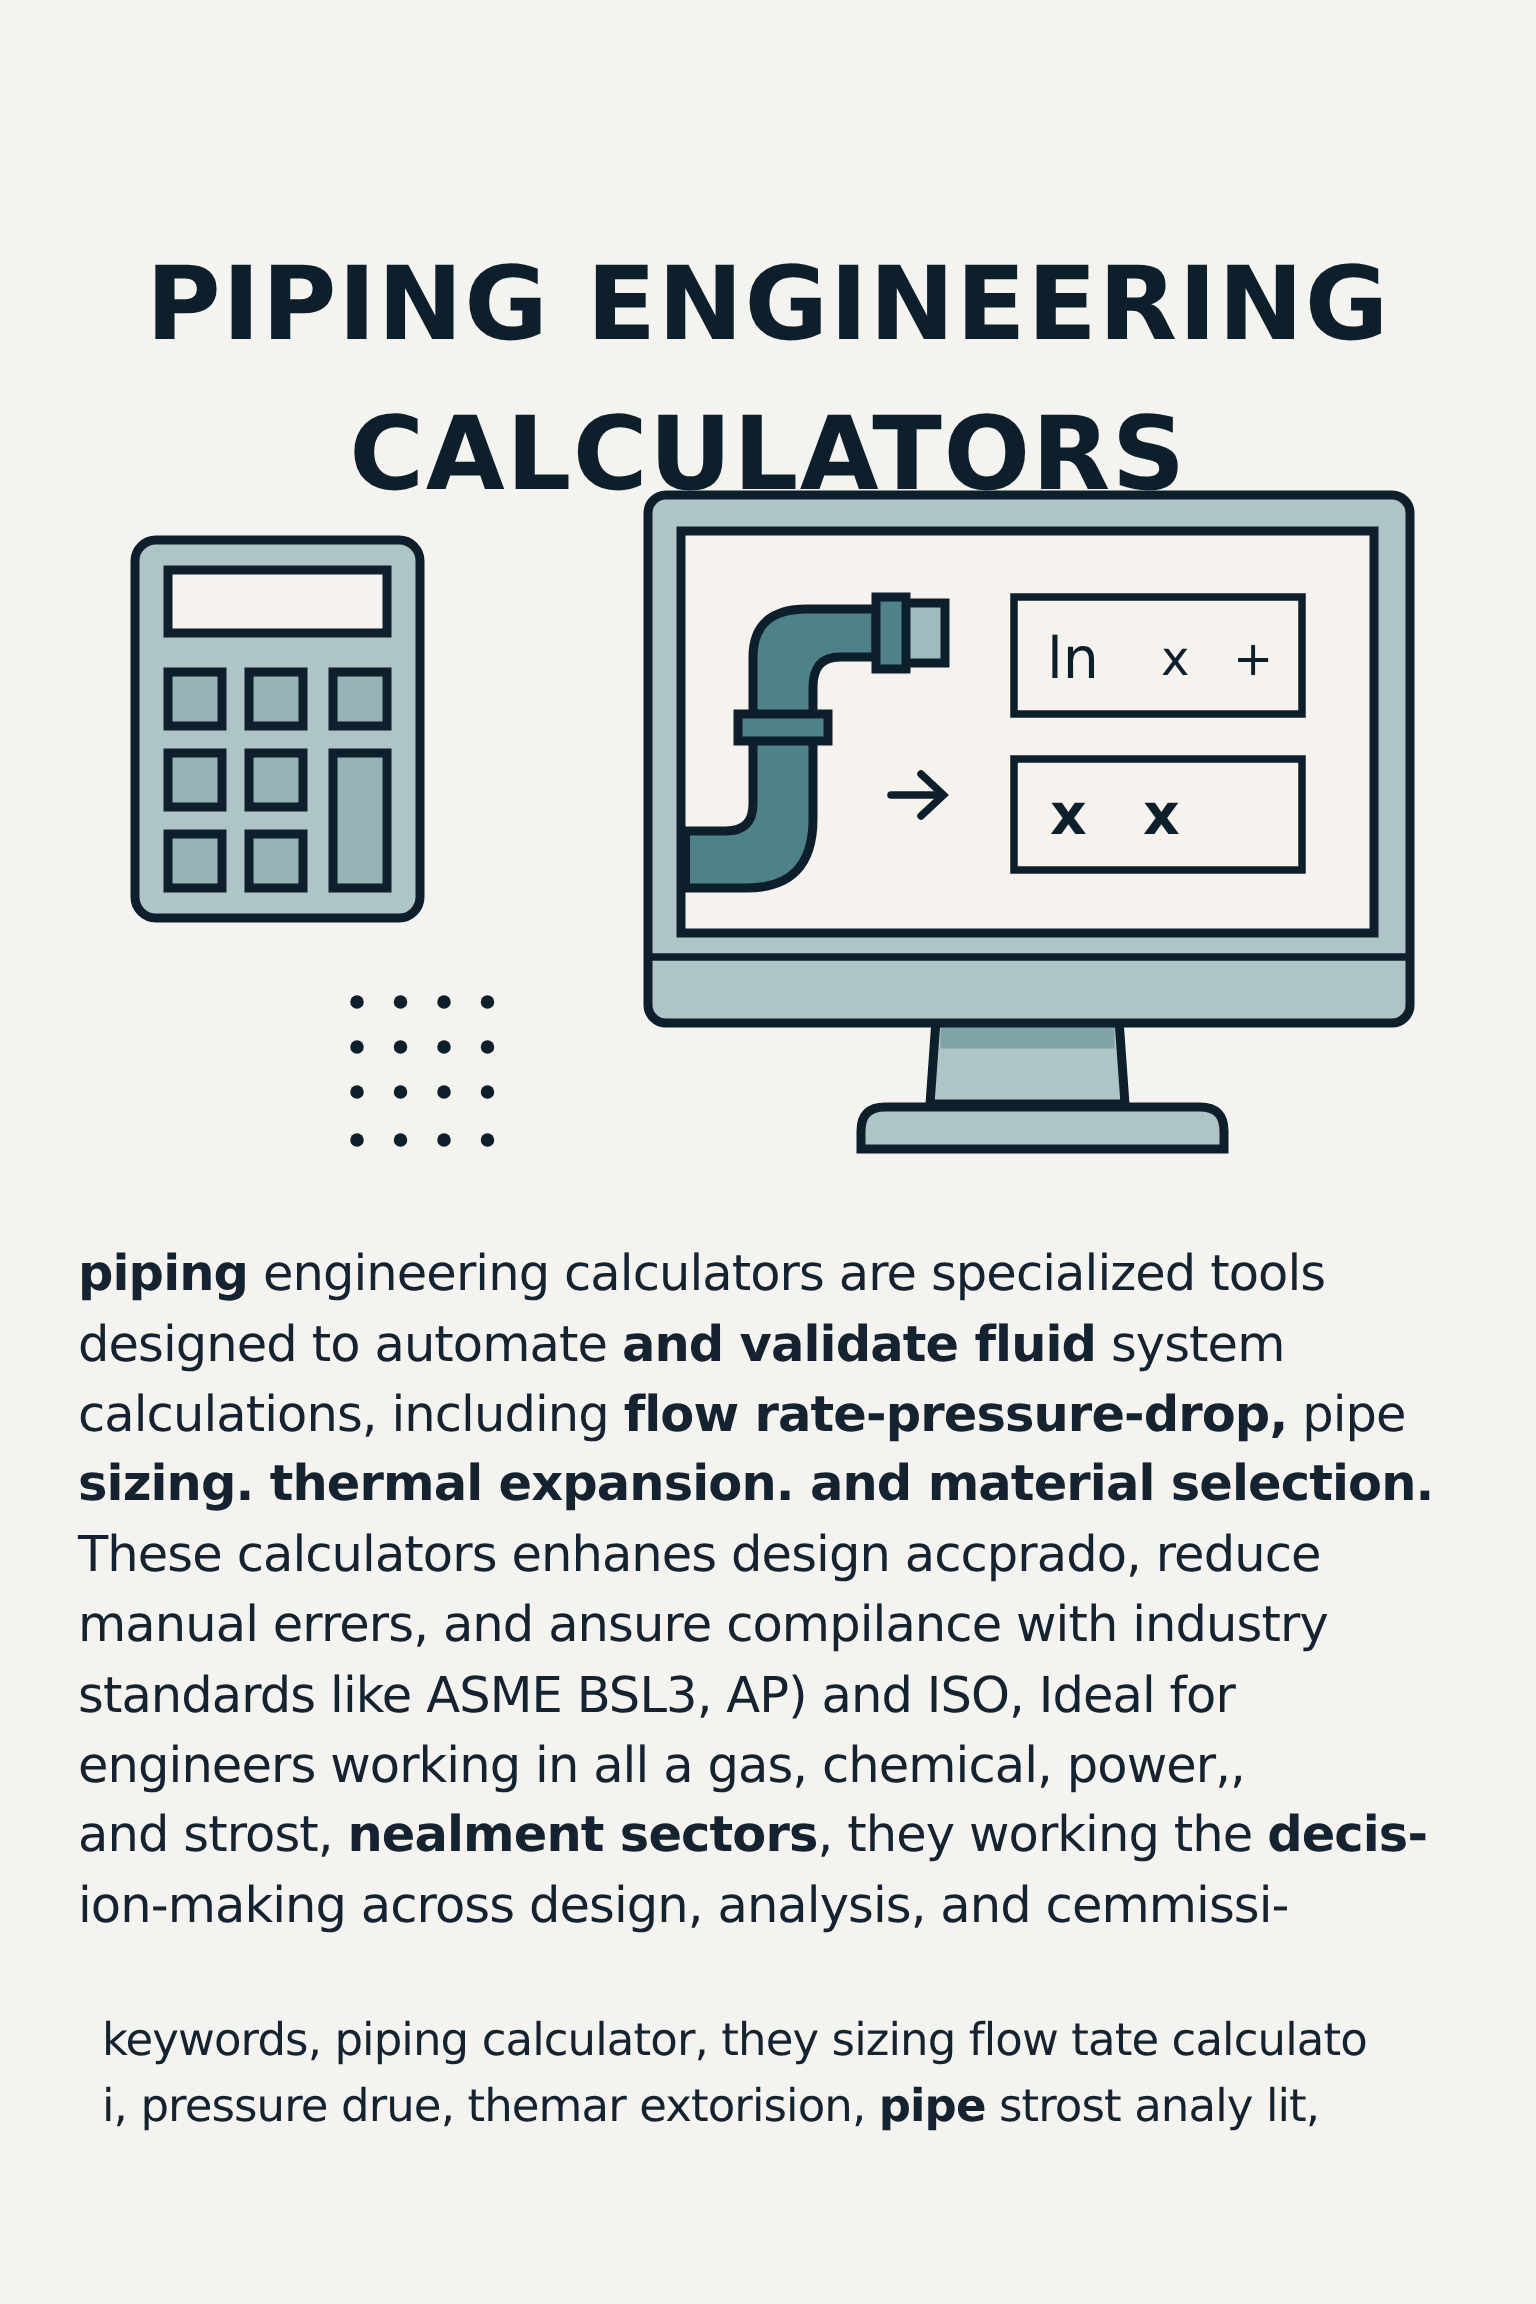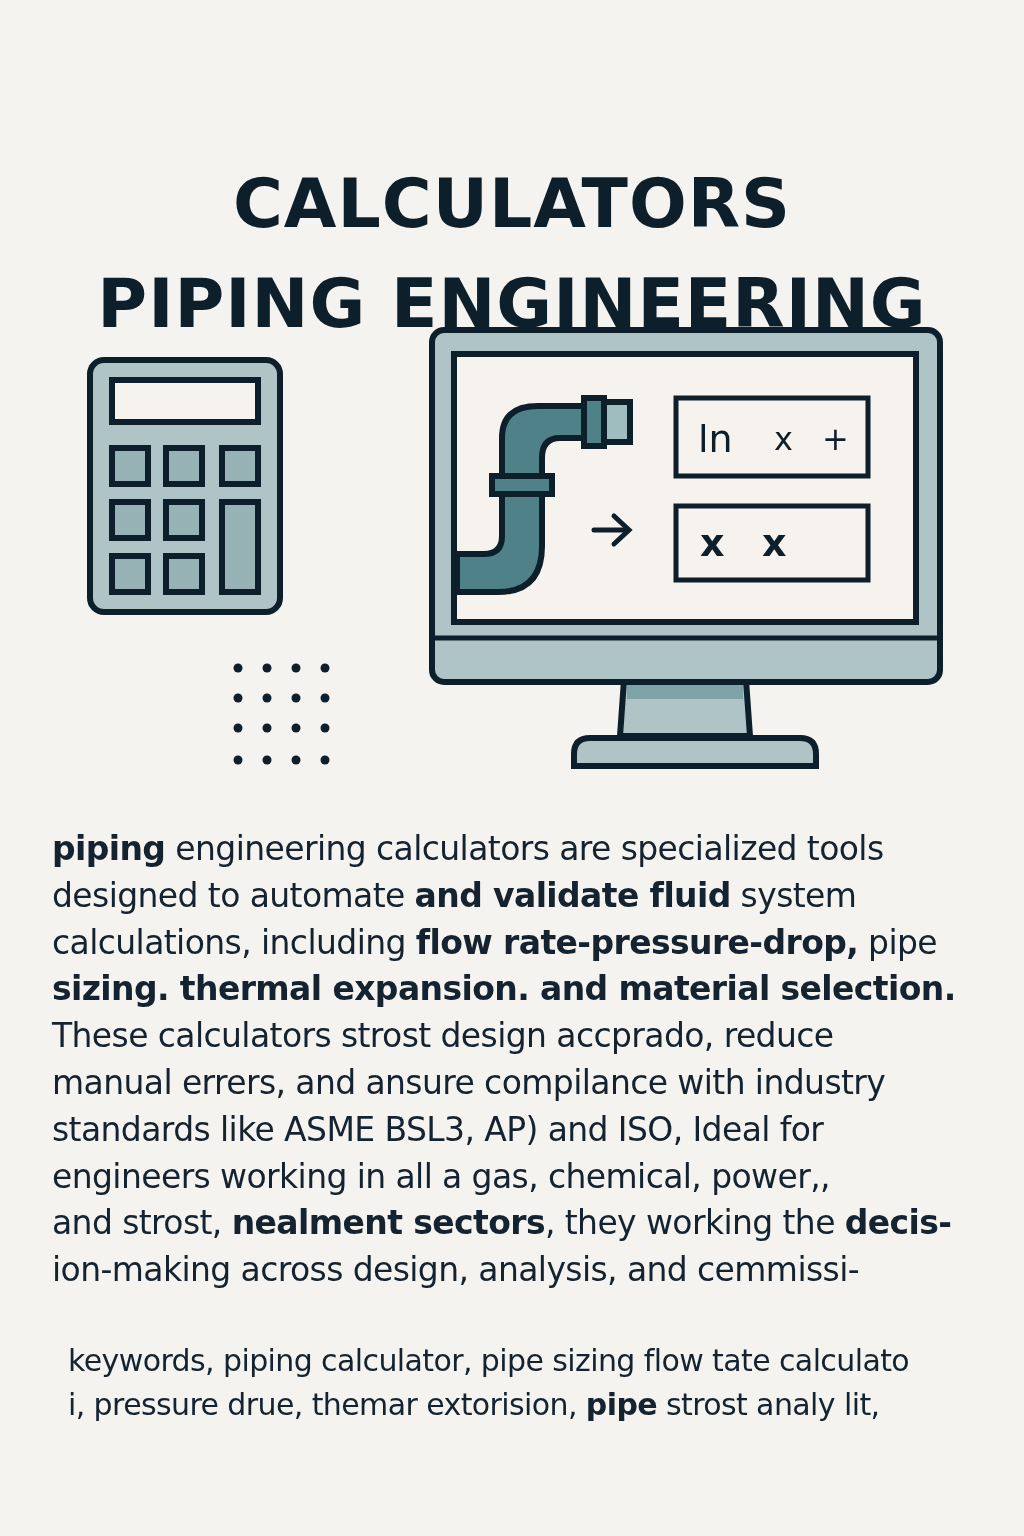--- a/index.html
+++ b/index.html
@@ -44,22 +44,22 @@
       letter-spacing: -0.6px;
       color: #14232f;
       white-space: nowrap;
     }
     .line { display: block; }
   </style>
 </head>
 <body>
 
 <h1 class="title">
+  <span class="line">PIPING ENGINEERING</span>
   <span class="line">CALCULATORS</span>
-  <span class="line">PIPING ENGINEERING</span>
 </h1>
 
 <svg class="illus calculator" viewBox="0 0 198 260">
   <rect x="4" y="4" width="190" height="252" rx="14" fill="#aec4c6" stroke="#0e1f2c" stroke-width="6"></rect>
   <rect x="26" y="24" width="146" height="42" fill="#f6f3ef" stroke="#0e1f2c" stroke-width="6"></rect>
   <g fill="#97b2b4" stroke="#0e1f2c" stroke-width="6">
     <rect x="26" y="92" width="36" height="36"></rect>
     <rect x="80" y="92" width="36" height="36"></rect>
     <rect x="136" y="92" width="36" height="36"></rect>
     <rect x="26" y="146" width="36" height="36"></rect>
@@ -123,24 +123,24 @@
   <rect x="248" y="180" width="192" height="74" fill="#f6f3ef" stroke="#0e1f2c" stroke-width="5"></rect>
   <text x="272" y="230" font-family="DejaVu Sans, sans-serif" font-weight="bold" font-size="38" fill="#0e1f2c">x</text>
   <text x="334" y="230" font-family="DejaVu Sans, sans-serif" font-weight="bold" font-size="38" fill="#0e1f2c">x</text>
 </svg>
 
 <div class="body-text">
     <span class="line"><b>piping</b><span> engineering calculators are specialized tools</span></span>
     <span class="line"><span>designed to automate </span><b>and validate fluid</b><span> system</span></span>
     <span class="line"><span>calculations, including </span><b>flow rate-pressure-drop,</b><span> pipe</span></span>
     <span class="line"><b>sizing. thermal expansion. and material selection.</b></span>
-    <span class="line"><span>These calculators strost design accprado, reduce</span></span>
+    <span class="line"><span>These calculators enhanes design accprado, reduce</span></span>
     <span class="line"><span>manual errers, and ansure compilance with industry</span></span>
     <span class="line"><span>standards like ASME BSL3, AP) and ISO, Ideal for</span></span>
     <span class="line"><span>engineers working in all a gas, chemical, power,,</span></span>
     <span class="line"><span>and strost, </span><b>nealment sectors</b><span>, they working the </span><b>decis-</b></span>
     <span class="line"><span>ion-making across design, analysis, and cemmissi-</span></span>
   </div>
 
 <div class="kw-text">
-    <span class="line"><span>keywords, piping calculator, pipe sizing  flow tate calculato</span></span>
+    <span class="line"><span>keywords, piping calculator, they sizing  flow tate calculato</span></span>
     <span class="line"><span>i, pressure drue, themar extorision, </span><b>pipe</b><span> strost analy lit,</span></span>
   </div>
 
 </body></html>

